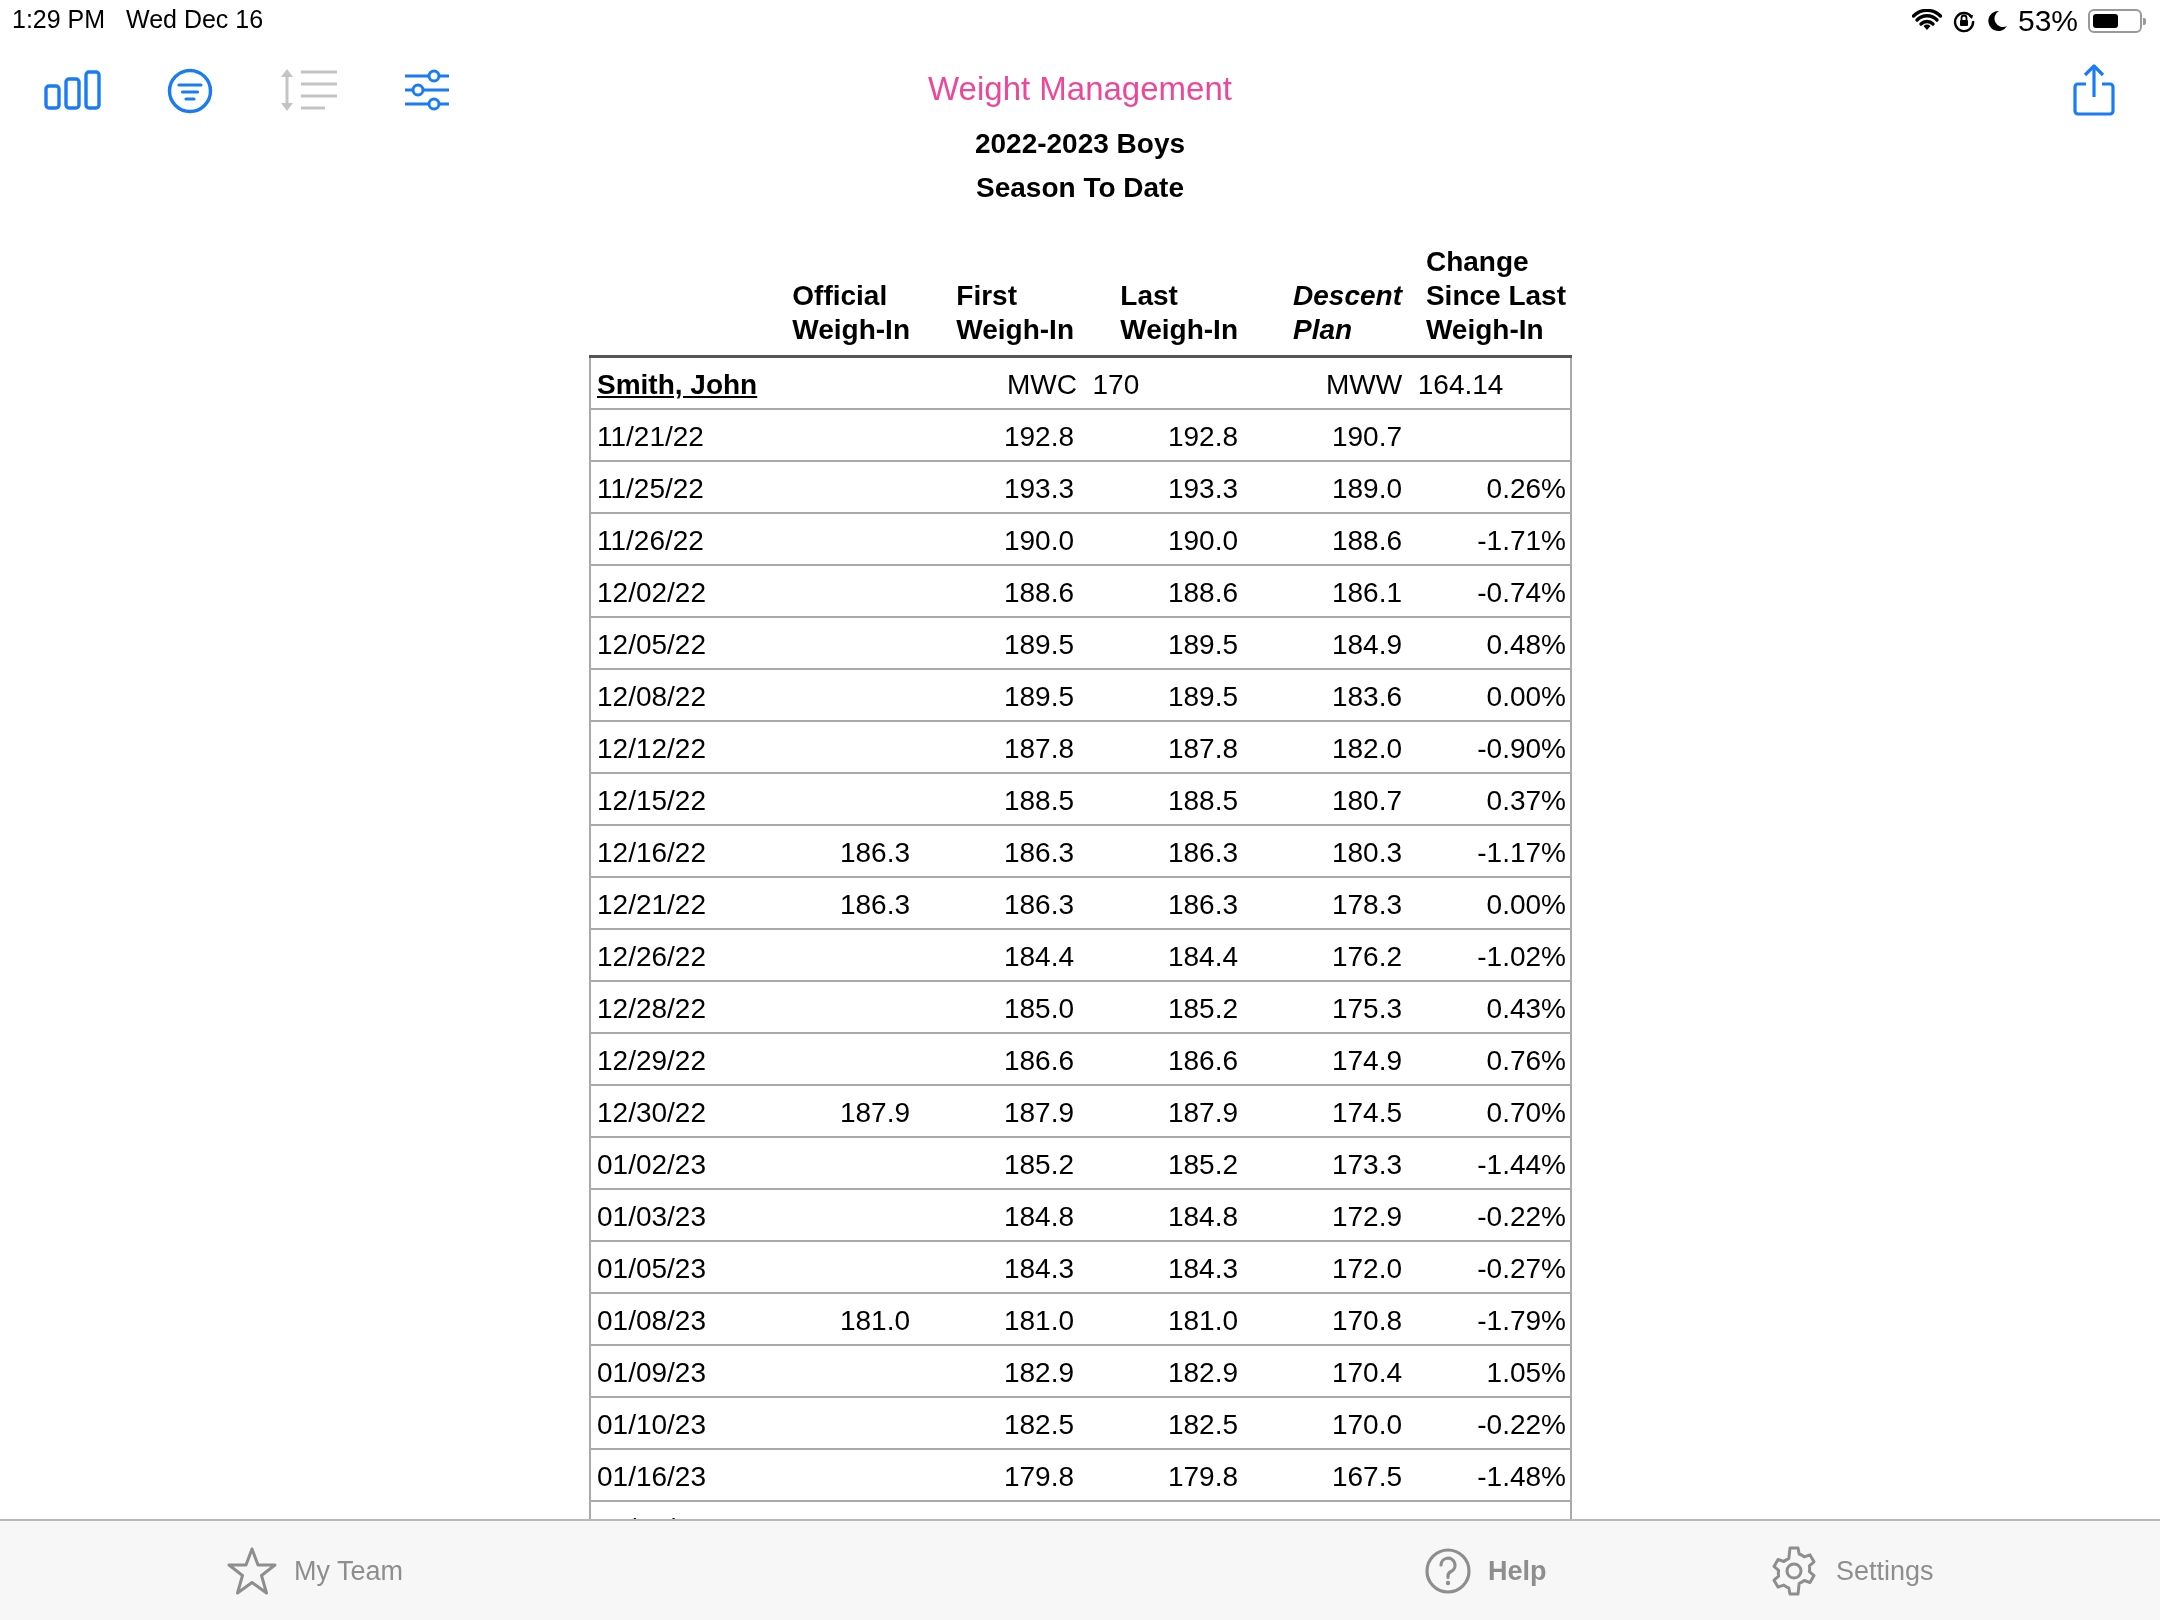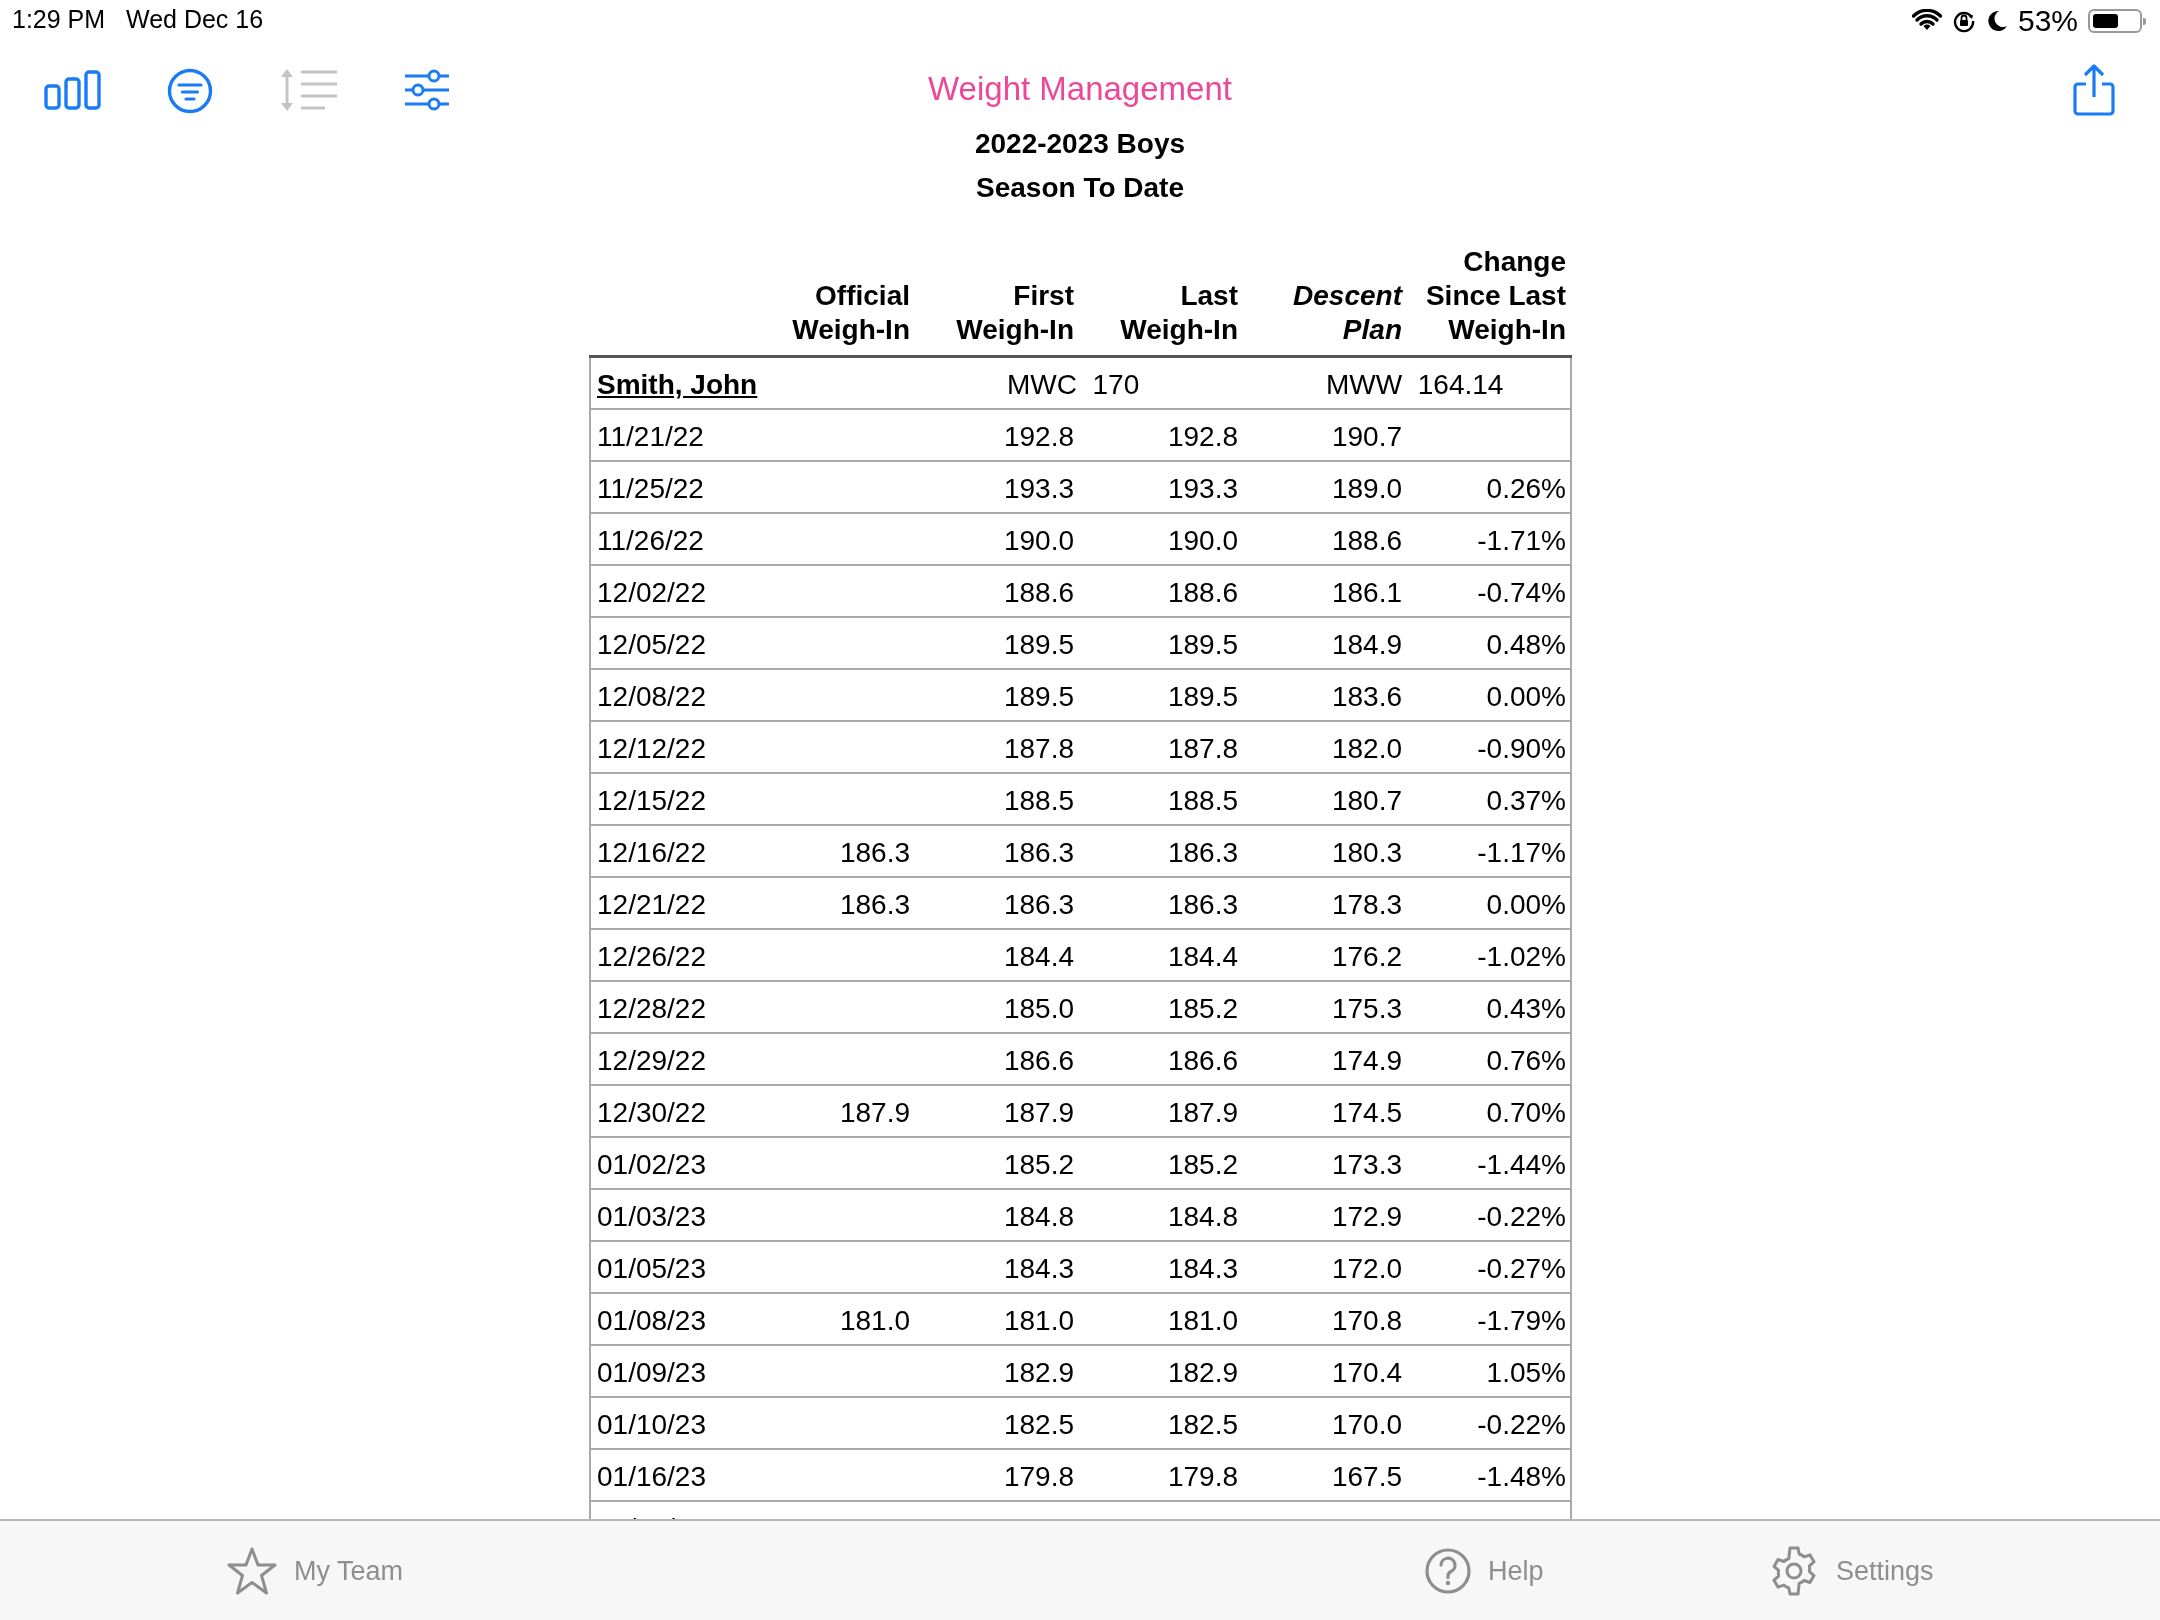--- a/index.html
+++ b/index.html
@@ -8,21 +8,21 @@
   .status .time{position:absolute;left:12px;top:5px;}
   .status .date{position:absolute;left:126px;top:5px;}
   .status .right{position:absolute;right:18px;top:4px;display:flex;align-items:center;gap:10px;}
   .battery{width:54px;height:24px;border:2px solid #999;border-radius:6px;position:relative;box-sizing:border-box;}
   .battery .fill{position:absolute;left:3px;top:3px;bottom:3px;width:25px;background:#000;border-radius:3px;}
   .battery:after{content:"";position:absolute;right:-6px;top:7px;width:3px;height:7px;background:#999;border-radius:0 2px 2px 0;}
   .toolbar-icon{position:absolute;cursor:pointer;}
   .title{position:absolute;left:0;width:2160px;text-align:center;top:70px;font-size:33px;color:#ec4899;}
   .sub1{position:absolute;left:0;width:2160px;text-align:center;top:128px;font-size:28px;font-weight:bold;}
   .sub2{position:absolute;left:0;width:2160px;text-align:center;top:172px;font-size:28px;font-weight:bold;}
-  .hdr{position:absolute;top:245px;font-size:28px;font-weight:bold;text-align:right;line-height:34px;}
+  .hdr{position:absolute;top:245px;font-size:28px;font-weight:bold;line-height:34px;}
   .table{position:absolute;left:589px;top:355px;width:983px;border-top:3px solid #555;}
   .row{position:relative;height:50px;border-left:2px solid #aaa;border-right:2px solid #aaa;border-bottom:2px solid #aaa;font-size:28px;}
   .row span{position:absolute;top:11px;white-space:nowrap;}
   .c0{left:6px;}
   .c1{right:660px;}
   .c2{right:496px;}
   .c3{right:332px;}
   .c4{right:168px;}
   .c5{right:4px;}
   .name-row .c0{font-weight:bold;text-decoration:underline;}
@@ -307,21 +307,21 @@
     </div>
 </div>
 
 <div class="tabbar">
   <div class="tab" style="left:226px;">
     <svg width="52" height="50" viewBox="0 0 52 50">
         <path d="M26 3 L32 19 L49 19 L35.5 29.5 L40.5 47 L26 36.5 L11.5 47 L16.5 29.5 L3 19 L20 19 Z" fill="none" stroke="#8e8e8e" stroke-width="3" stroke-linejoin="round"></path>
       </svg>
     <span>My Team</span>
   </div>
-  <div class="tab" style="left:1424px;">
+  <div class="tab" style="left:1424px;font-weight:bold;">
     <svg width="48" height="48" viewBox="0 0 48 48">
         <circle cx="24" cy="24" r="21" fill="none" stroke="#8e8e8e" stroke-width="3.2"></circle>
         <path d="M17 18 a7 7 0 1 1 10 6.5 c-2 1-3 2.5-3 4.5 v1.5" fill="none" stroke="#8e8e8e" stroke-width="3.2" stroke-linecap="round"></path>
         <circle cx="24" cy="36" r="2.2" fill="#8e8e8e"></circle>
       </svg>
     <span>Help</span>
   </div>
   <div class="tab" style="left:1768px;">
     <svg width="52" height="52" viewBox="0 0 52 52">
         <path d="M22 3 h8 l1.2 6 a17 17 0 0 1 5 2.9 l5.8-2 l4 6.9 l-4.6 4 a17 17 0 0 1 0 5.8 l4.6 4 l-4 6.9 l-5.8-2 a17 17 0 0 1-5 2.9 L30 49 h-8 l-1.2-6 a17 17 0 0 1-5-2.9 l-5.8 2 l-4-6.9 l4.6-4 a17 17 0 0 1 0-5.8 l-4.6-4 l4-6.9 l5.8 2 a17 17 0 0 1 5-2.9 z" fill="none" stroke="#8e8e8e" stroke-width="3" stroke-linejoin="round"></path>

